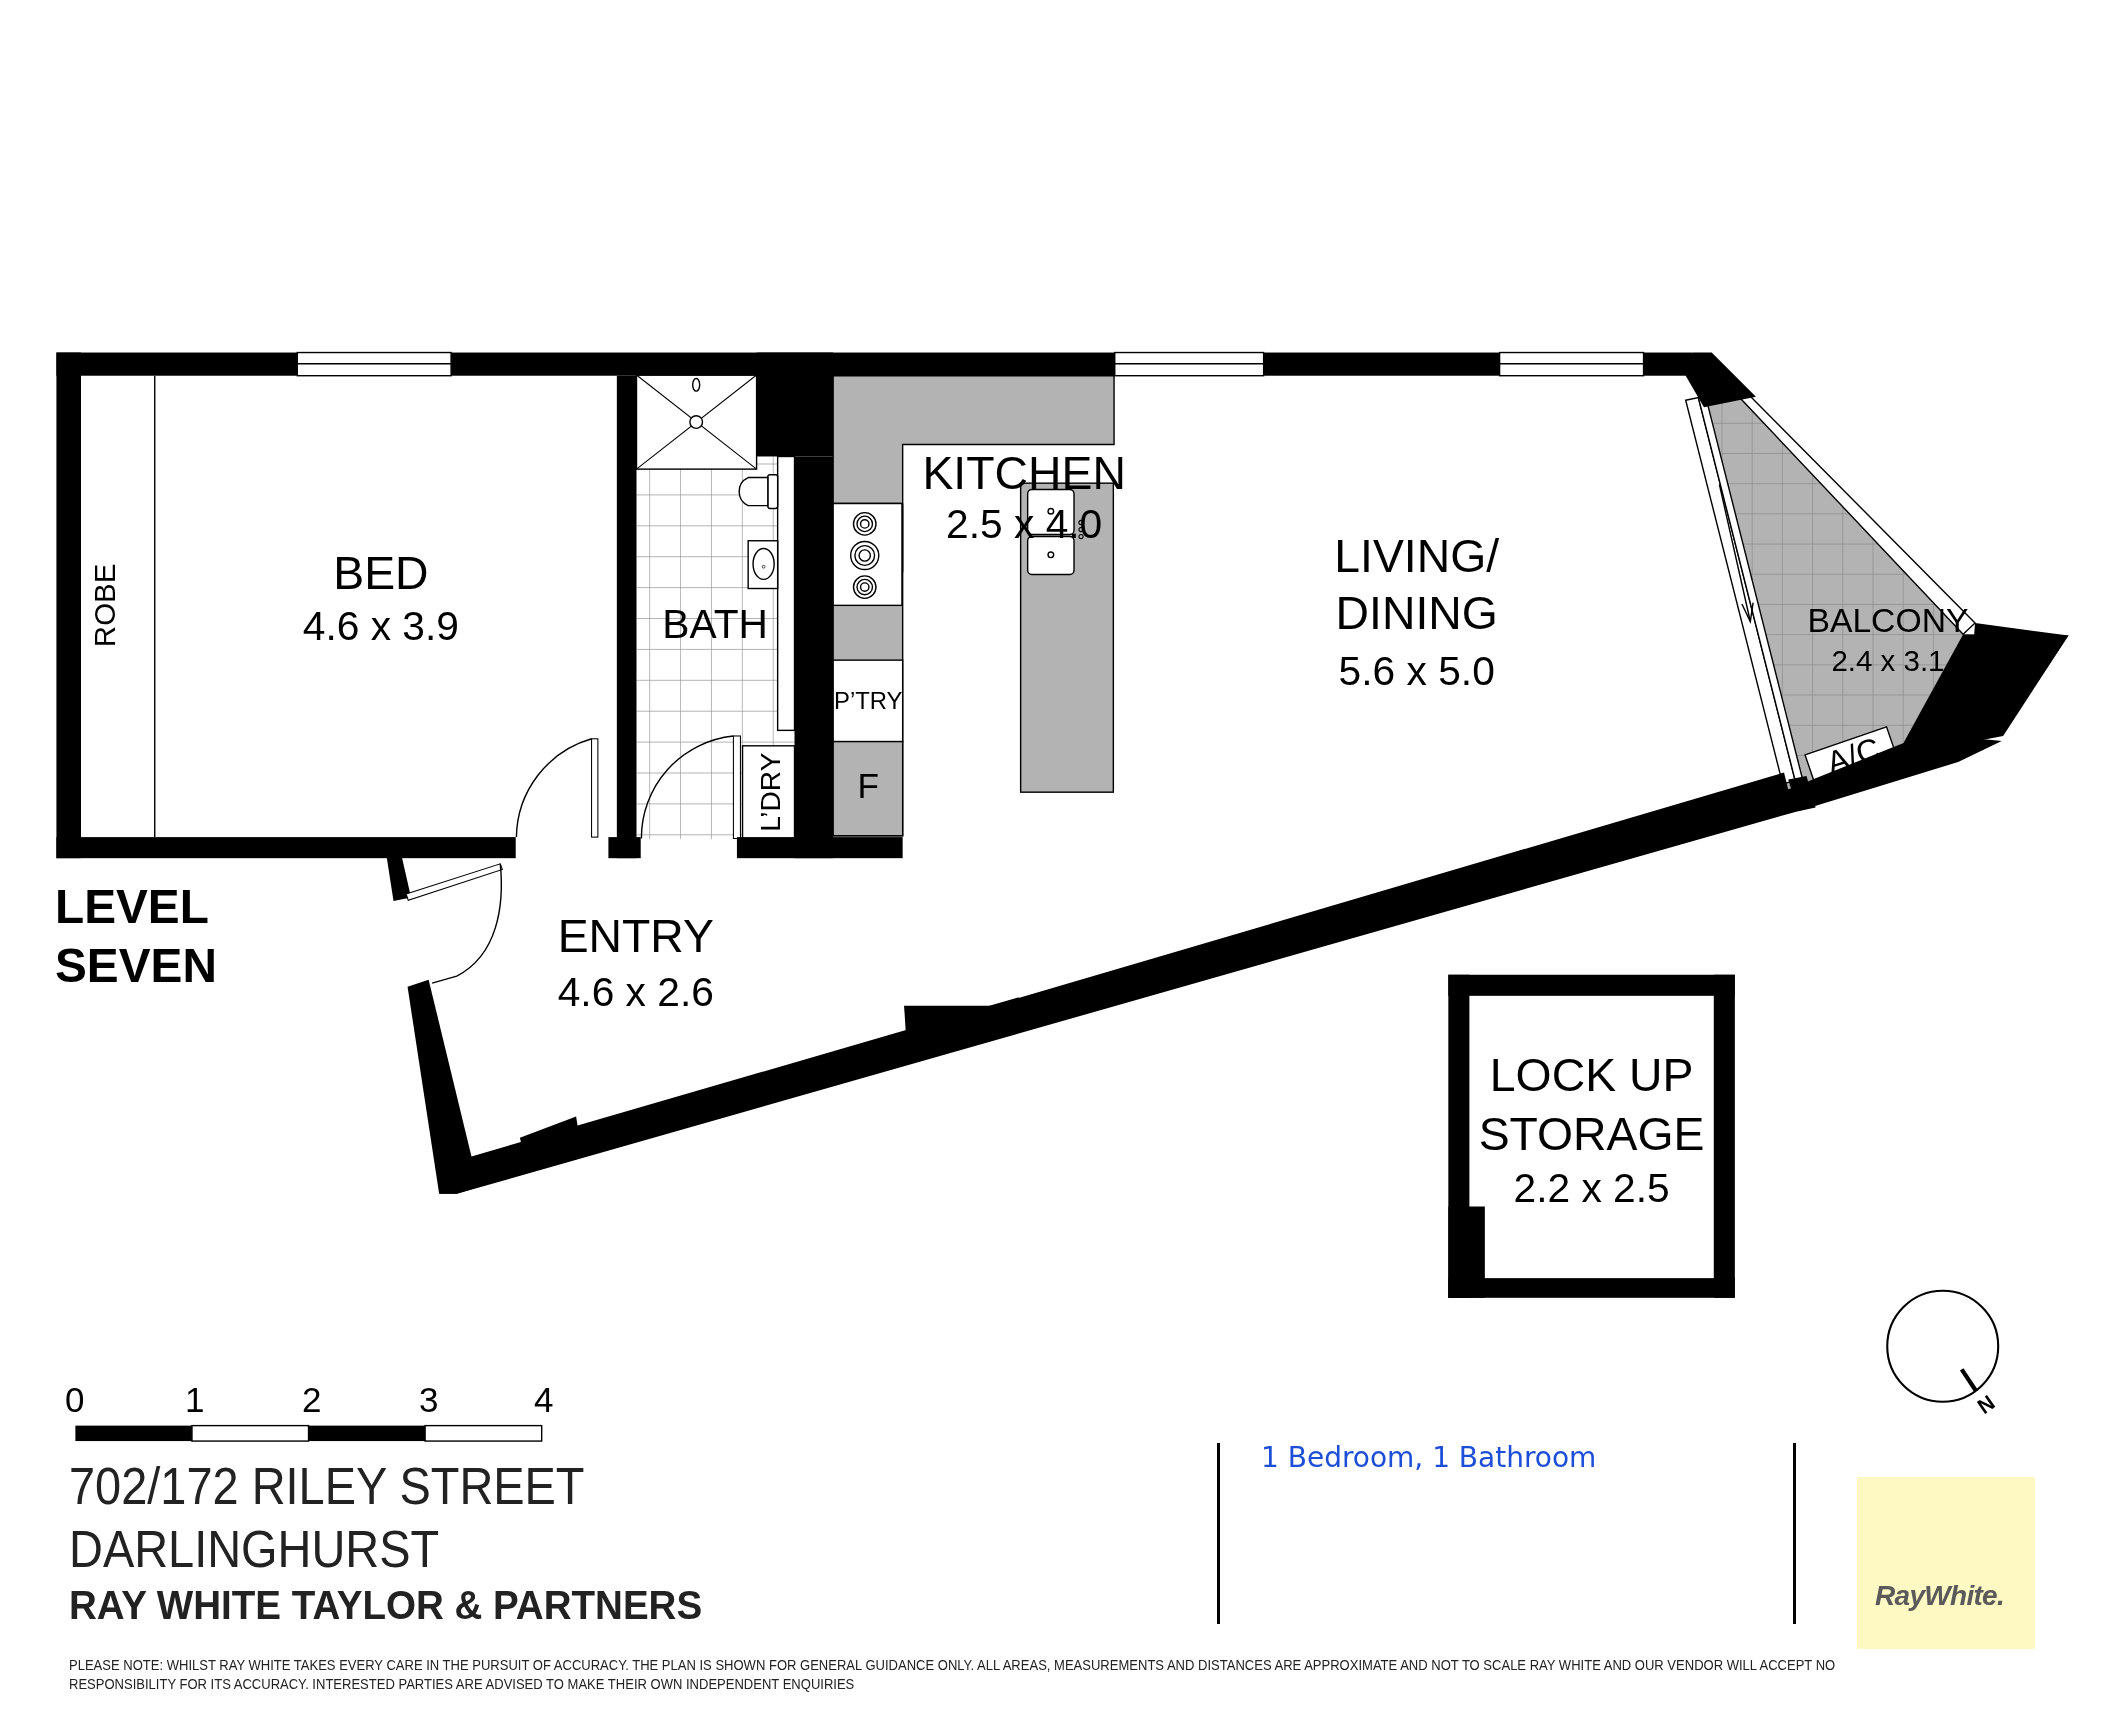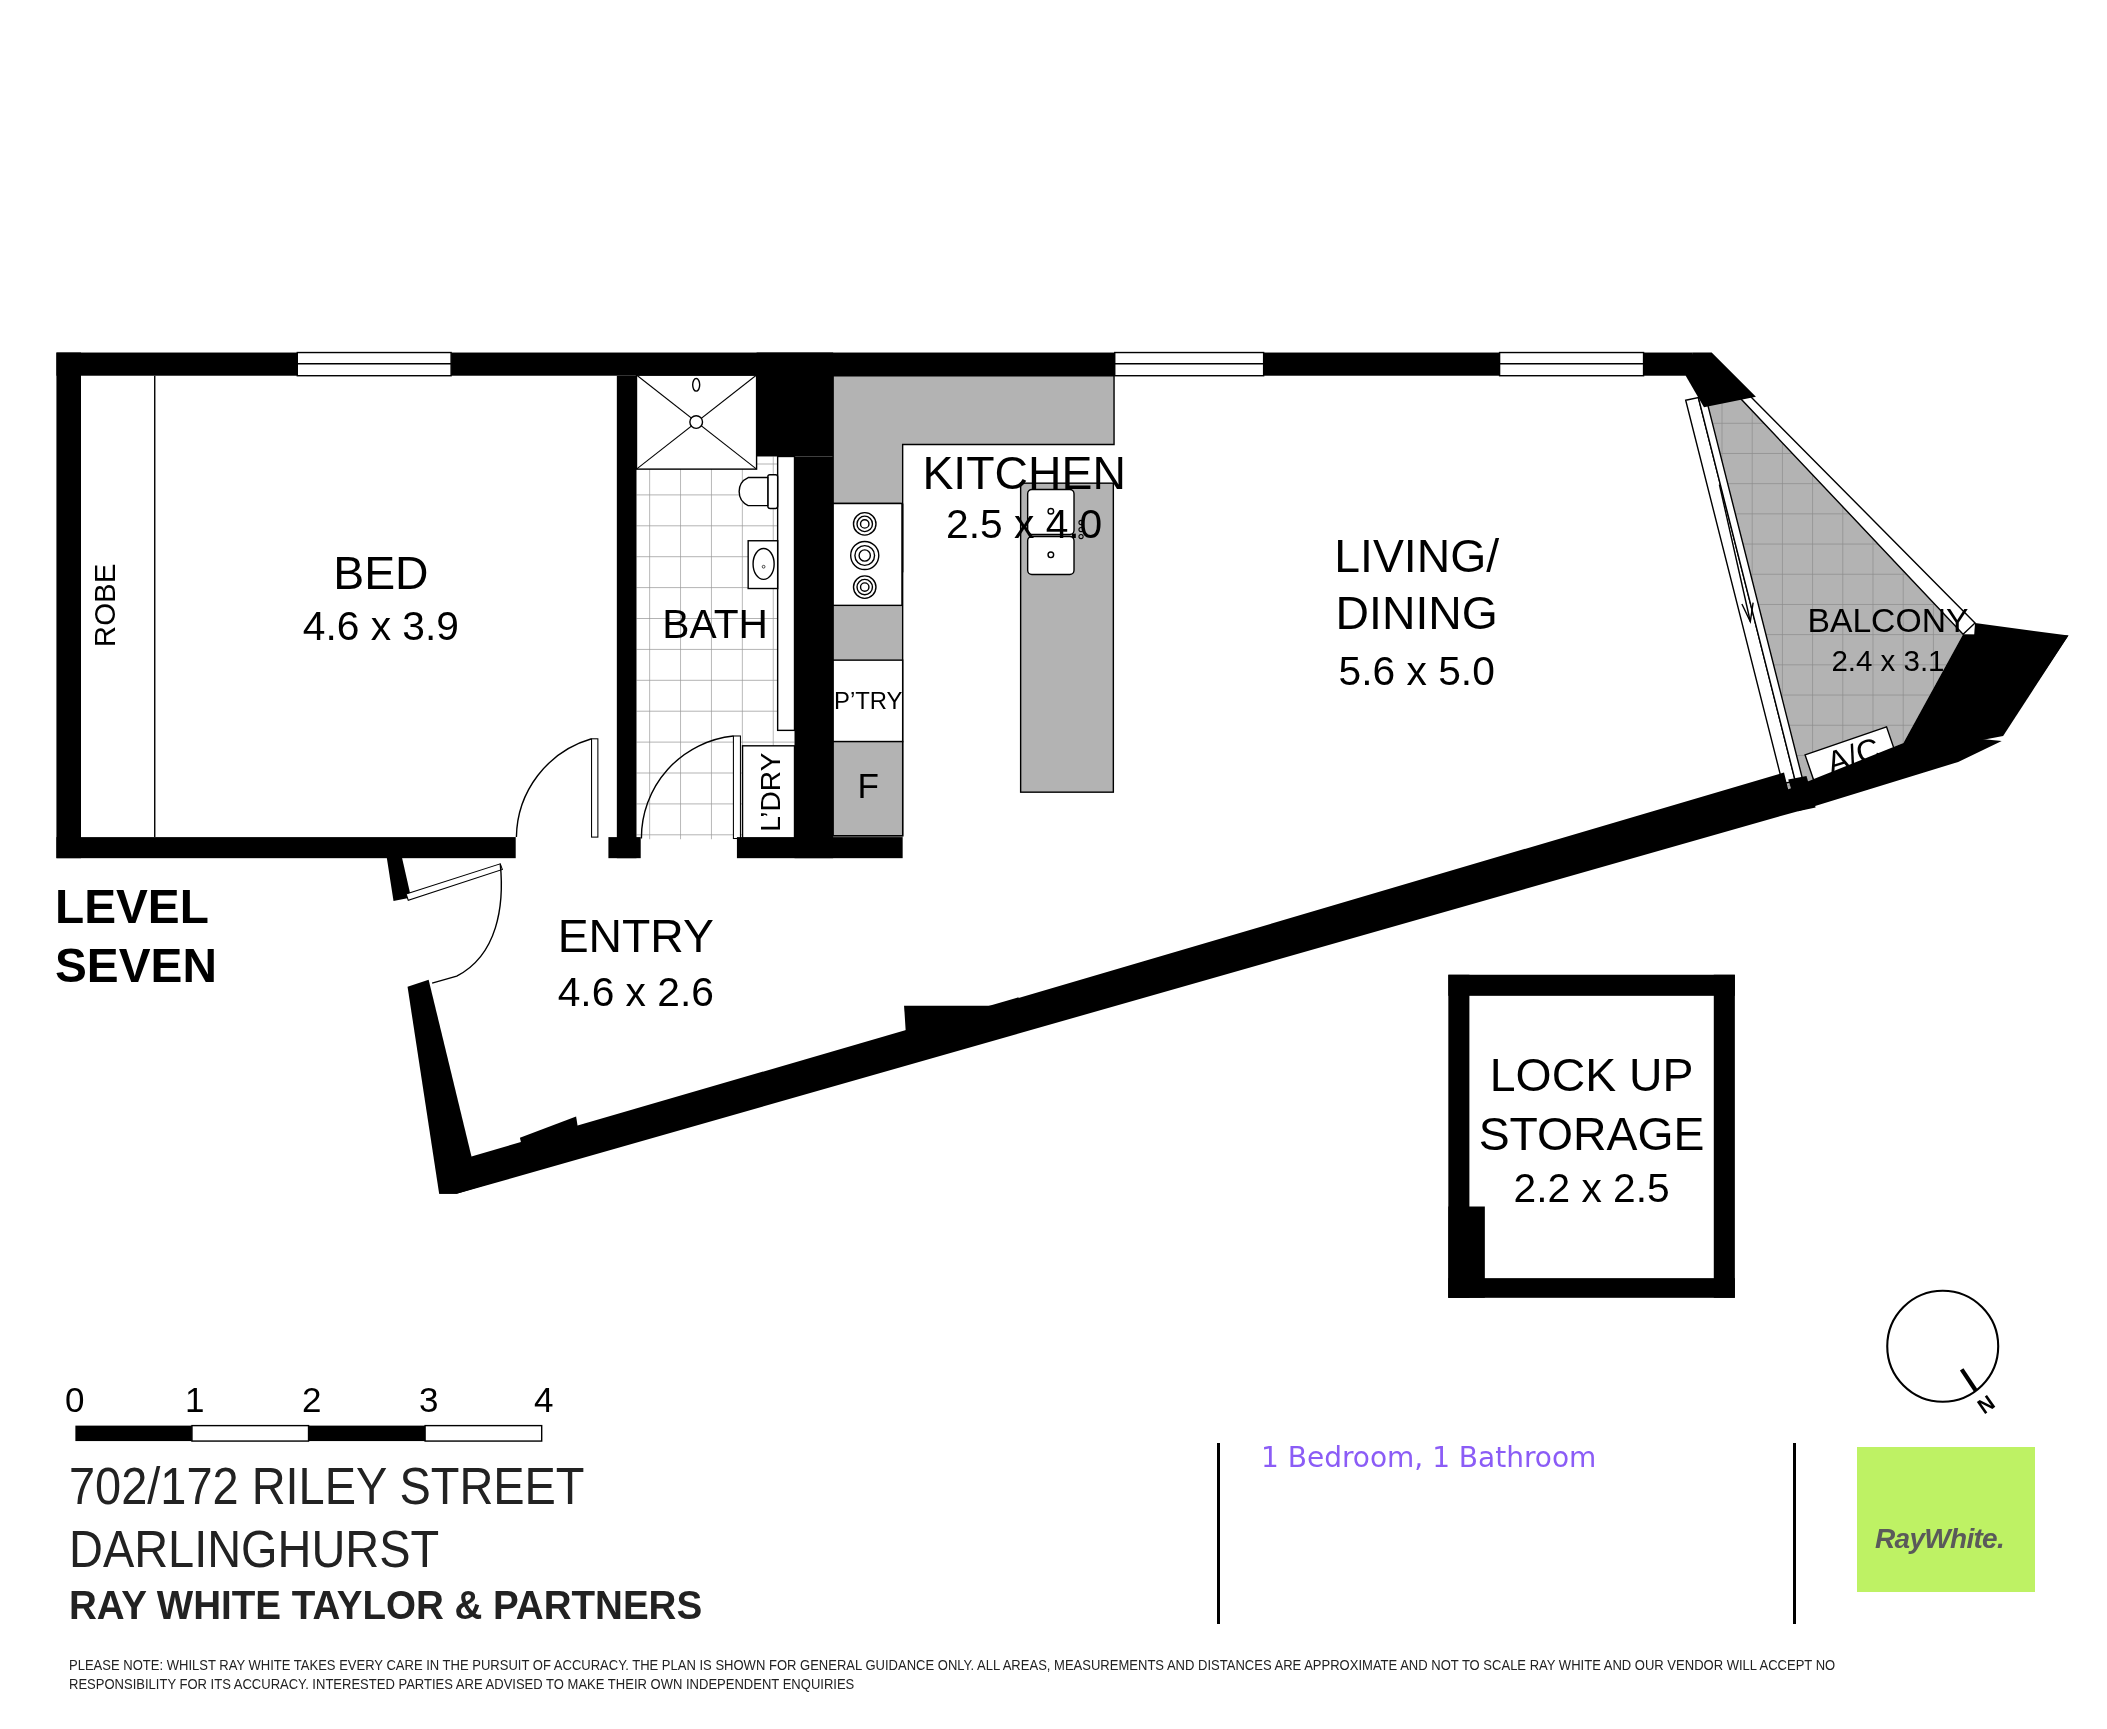--- a/index.html
+++ b/index.html
@@ -9,23 +9,23 @@
   .room-name{font-size:66px;}
   .room-dim{font-size:58px;}
   .small-lbl{font-size:34px;}
   .med-lbl{font-size:46px;}
   .level{font-size:68px;font-weight:bold;}
   .addr{position:absolute;left:69px;font-family:"Liberation Sans",sans-serif;color:#222;letter-spacing:0px;}
   .addr1{top:1457px;font-size:51px;transform:scaleX(0.92);transform-origin:left;}
   .addr2{top:1520px;font-size:51px;transform:scaleX(0.92);transform-origin:left;}
   .agency{position:absolute;left:69px;top:1582px;font-size:41px;font-weight:bold;color:#222;transform:scaleX(0.94);transform-origin:left;}
   .scale-num{position:absolute;top:1380px;font-size:35px;color:#000;}
-  .beds{position:absolute;left:1261px;top:1441px;font-size:28px;color:#8b5cf6;font-family:"DejaVu Sans",sans-serif;}
+  .beds{position:absolute;left:1261px;top:1441px;font-size:28px;color:#1d4ed8;font-family:"DejaVu Sans",sans-serif;}
   .vline{position:absolute;width:2.8px;background:#000;}
-  .logo{position:absolute;left:1857px;top:1447px;width:178px;height:145px;background:#bef264;}
+  .logo{position:absolute;left:1857px;top:1477px;width:178px;height:172px;background:#fef9c3;}
   .logo-text{position:absolute;left:18px;bottom:37px;font-size:28px;font-weight:bold;font-style:italic;color:#5a5a5a;letter-spacing:-0.7px;}
   .disclaimer{position:absolute;left:69px;top:1656px;font-size:14.8px;color:#222;line-height:19px;width:1981px;transform:scaleX(0.88);transform-origin:left;white-space:nowrap;}
 </style>
 </head>
 <body>
 
 <svg class="plan" viewBox="0 0 3001 2462" xmlns="http://www.w3.org/2000/svg">
   <defs>
     <pattern id="tile" width="44" height="44" patternUnits="userSpaceOnUse">
       <path d="M44 0 L0 0 0 44" fill="none" stroke="#9a9a9a" stroke-width="2"></path>

